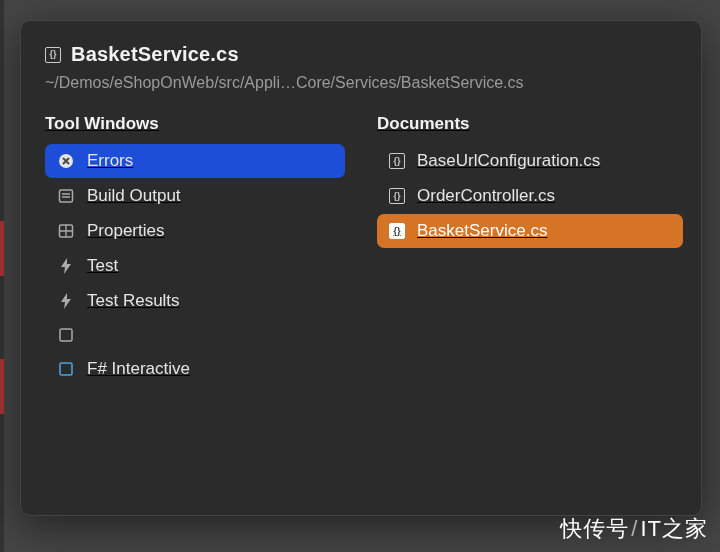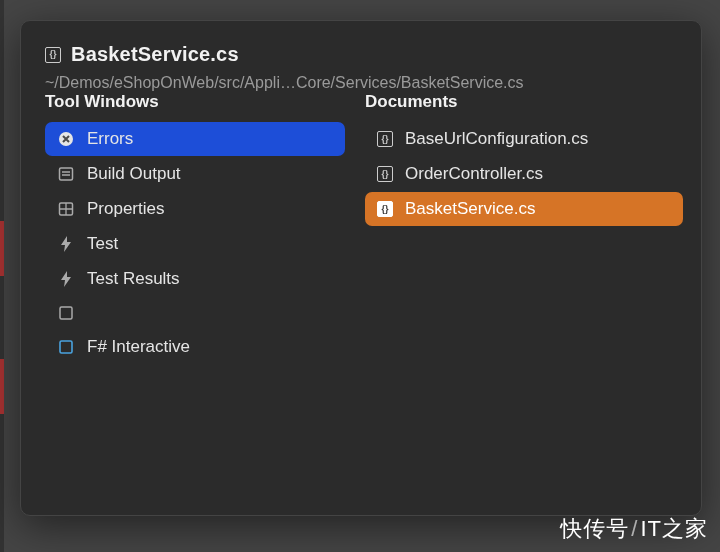--- a/index.html
+++ b/index.html
@@ -29,22 +29,22 @@
     .file-icon-box {
       width: 16px; height: 16px; border: 1.4px solid #ccc; border-radius: 2px;
       display: flex; align-items: center; justify-content: center;
       color: #ccc; font-size: 9px; font-weight: 600; line-height: 1;
       flex-shrink: 0;
     }
     .file-icon-orange {
       background: #fff; border-color: #fff; color: #333;
     }
     .title { color: #f2f2f2; font-weight: 700; font-size: 20px; letter-spacing: 0.2px; }
-    .path { color: #9a9a9a; font-size: 16px; white-space: nowrap; overflow: hidden; }
-    .columns { display: flex; gap: 20px; flex: 1; }
+    .path { color: #9a9a9a; font-size: 16px; margin-bottom: 22px; white-space: nowrap; overflow: hidden; }
+    .columns { display: flex; gap: 32px; flex: 1; text-decoration: underline; }
     .col { flex: 1; min-width: 0; }
     .col-left { flex: 0 0 300px; }
     .col-heading { color: #f2f2f2; font-weight: 700; font-size: 17px; margin-bottom: 10px; }
     .list { display: flex; flex-direction: column; gap: 1px; }
     .item {
       display: flex; align-items: center; gap: 12px;
       padding: 7px 12px; border-radius: 7px;
       color: #e5e5e5; font-size: 17px;
       cursor: pointer;
     }

